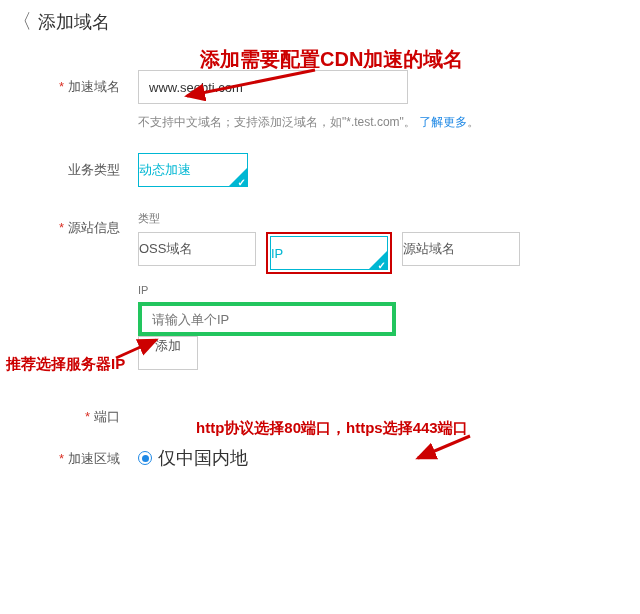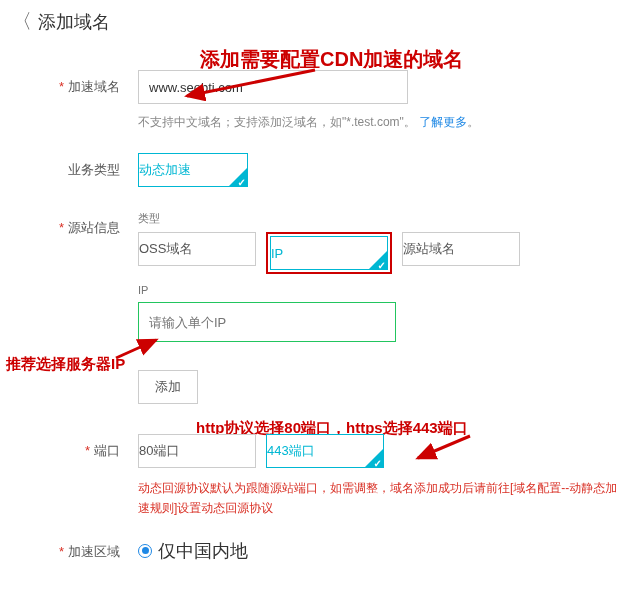--- a/index.html
+++ b/index.html
@@ -25,28 +25,28 @@
     width: 0; height: 0;
     border-left: 18px solid transparent;
     border-bottom: 18px solid #00b7d3;
   }
   .tile.selected::before {
     content: "✓"; position: absolute; right: 1px; bottom: -2px; color: #fff; font-size: 10px; z-index: 1; font-weight: bold;
   }
   .tile-row { display: flex; gap: 10px; }
   .sublabel { color: #737373; font-size: 11px; margin-bottom: 6px; }
   .ip-row { display: flex; align-items: flex-start; gap: 20px; }
-  .ip-input { width: 258px; height: 40px; border: 1px solid #22c55e; padding: 0 10px; font-size: 13px; color: #999; }
+  .ip-input { width: 258px; height: 34px; border: 4px solid #22c55e; padding: 0 10px; font-size: 13px; color: #999; }
   .prio-col { }
   .prio-head { display: flex; align-items: center; gap: 10px; font-size: 12px; margin-bottom: 6px; margin-top: -2px; }
   .prio-head .pl { color: #888; }
   .prio-head .plink { color: #1e88e5; cursor: pointer; }
   .select-like { width: 100px; height: 34px; border: 1px solid #ccc; display: flex; align-items: center; justify-content: space-between; padding: 0 10px; color: #555; cursor: pointer; }
   .select-like .caret { font-size: 10px; color: #888; }
-  .add-btn { display: inline-flex; align-items: center; justify-content: center; width: 60px; height: 34px; border: 1px solid #ccc; color: #555; background: #fff; cursor: pointer; margin-top: 28px; }
+  .add-btn { display: inline-flex; align-items: flex-start; justify-content: center; width: 60px; height: 34px; border: 1px solid #ccc; color: #555; background: #fff; cursor: pointer; margin-top: 0; }
   .origin-box { border: 2px solid #c00; padding: 2px; display: inline-block; }
   .origin-box .tile.selected { border-color: #00b7d3; }
   .note-red { color: #d93025; font-size: 12px; margin-top: 10px; line-height: 1.7; }
   .radio-row { display: flex; align-items: center; gap: 6px; margin-top: 4px; }
   .radio { width: 14px; height: 14px; border-radius: 50%; border: 1px solid #1e88e5; display: inline-flex; align-items: center; justify-content: center; cursor: pointer; }
   .radio .dot { width: 7px; height: 7px; border-radius: 50%; background: #1e88e5; }
   .radio-label { color: #333; font-size: 18px; }
 </style>
 </head>
 <body>
@@ -134,31 +134,20 @@
     <defs>
         <marker id="ah3" markerWidth="8" markerHeight="8" refX="6" refY="3" orient="auto">
           <path d="M0,0 L7,3 L0,6 Z" fill="#c00"></path>
         </marker>
       </defs>
     <line x1="62" y1="6" x2="10" y2="28" stroke="#c00" stroke-width="3" marker-end="url(#ah3)"></line>
   </svg>
 
   <div class="form-row" style="margin-top:30px;">
     <div class="label-col"><span class="req">*</span><span>端口</span></div>
-    <div class="field-col">
-      <div class="tile-row">
-        <div class="tile" style="width:118px;">
-            <span>80端口</span>
-          </div>
-        <div class="tile selected" style="width:118px;">
-            <span>443端口</span>
-          </div>
-      </div>
-      <div class="note-red">动态回源协议默认为跟随源站端口，如需调整，域名添加成功后请前往[域名配置--动静态加速规则]设置动态回源协议</div>
-    </div>
   </div>
 
   <div class="form-row" style="margin-top:14px; margin-bottom:16px;">
     <div class="label-col"><span class="req">*</span><span>加速区域</span></div>
     <div class="field-col">
       <div class="radio-row">
         <span class="radio">
             <span class="dot"></span>
           </span>
         <span class="radio-label">仅中国内地</span>

